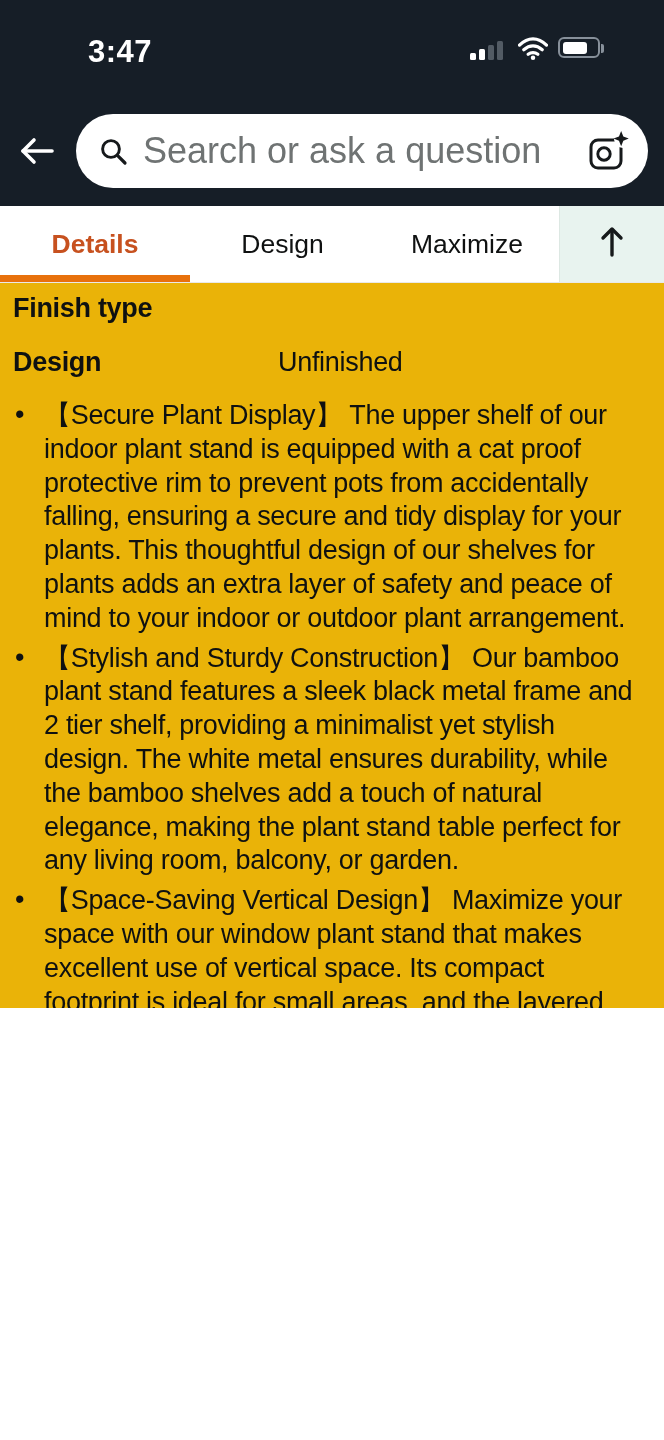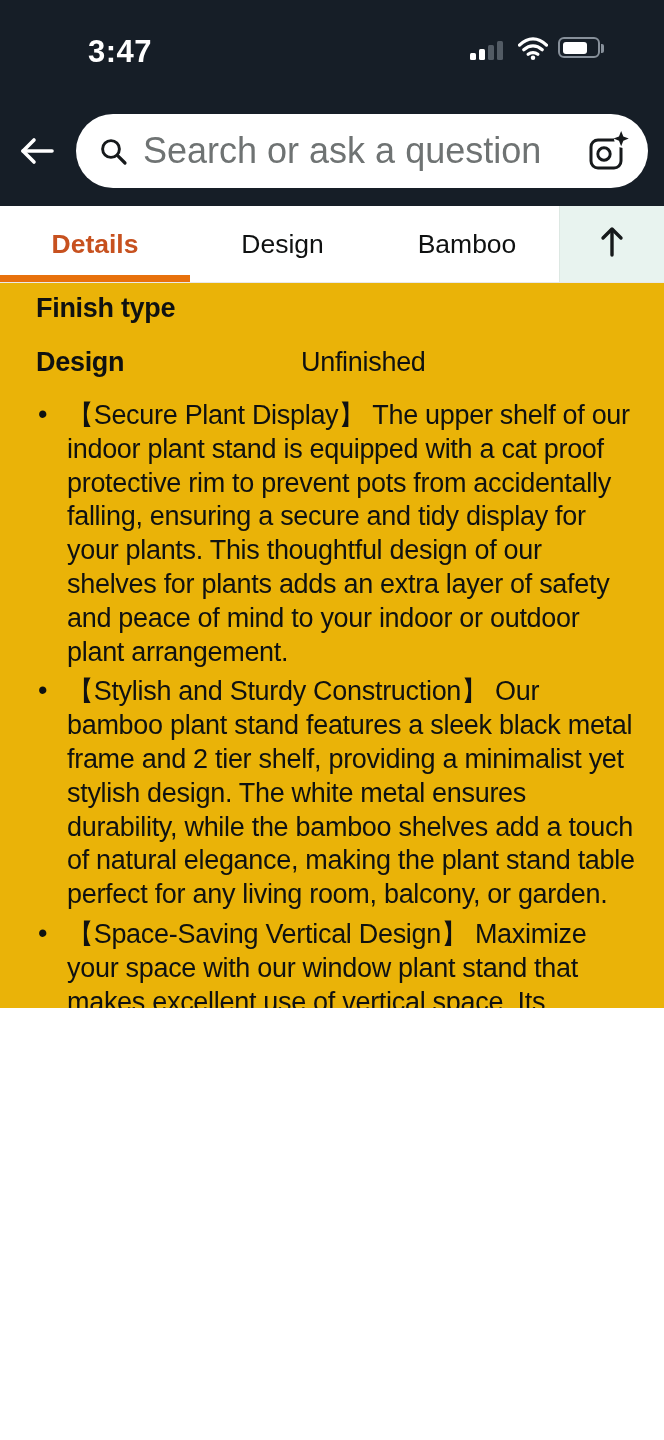--- a/index.html
+++ b/index.html
@@ -41,21 +41,21 @@
   
   .tabbar { position:absolute; top:206px; left:0; width:664px; height:77px; background:#fff; border-bottom:1px solid #e9e9e9; display:flex; }
   .tab { position:relative; height:100%; display:flex; align-items:center; justify-content:center; font-size:26.5px; color:#0f1111; cursor:pointer; }
   .tab.t0 { width:190px; font-weight:700; color:#c7511f; }
   .tab.t1 { width:185px; }
   .tab.t2 { width:184px; }
   .tab .underline { position:absolute; left:0; bottom:0; width:100%; height:7px; background:#e8710c; }
   .scrolltop { width:105px; height:100%; background:#e8f3ef; border-left:1px solid #dde8e3; display:flex; align-items:center; justify-content:center; cursor:pointer; }
 
   
-  .content { position:absolute; top:283px; left:0; width:664px; height:1007px; overflow:hidden; padding:8px 28px 0 36px; }
+  .content { position:absolute; top:283px; left:0; width:664px; height:1007px; overflow:hidden; padding:8px 28px 0 13px; }
   .specrow { display:flex; font-size:27px; line-height:34px; letter-spacing:-0.3px; }
   .specrow + .specrow { margin-top:20px; }
   .speclabel { flex:0 0 265px; font-weight:700; }
   .specvalue { flex:1 1 auto; max-width:350px; }
   .bullets { list-style:none; margin-top:20px; }
   .bullets li { position:relative; padding-left:31px; font-size:27px; line-height:33.8px; letter-spacing:-0.3px; }
   .bullets li + li { margin-top:6px; }
   .bullets .bm { position:absolute; left:2px; top:-1px; font-size:27px; }
 
   
@@ -127,21 +127,21 @@
 
   <div class="tabbar">
     <div class="tab t0">
       <span>Details</span>
       <i class="underline"></i>
     </div>
     <div class="tab t1">
       <span>Design</span>
     </div>
     <div class="tab t2">
-      <span>Bamboo</span>
+      <span>Maximize</span>
     </div>
     <div class="scrolltop">
       <span>
         <svg width="30" height="34" viewBox="0 0 30 34" fill="none">
           <path d="M15 30 V5" stroke="#16191b" stroke-width="3.4" stroke-linecap="round"></path>
           <path d="M6 13 L15 4 L24 13" stroke="#16191b" stroke-width="3.4" stroke-linecap="round" stroke-linejoin="round"></path>
         </svg>
       </span>
     </div>
   </div>

